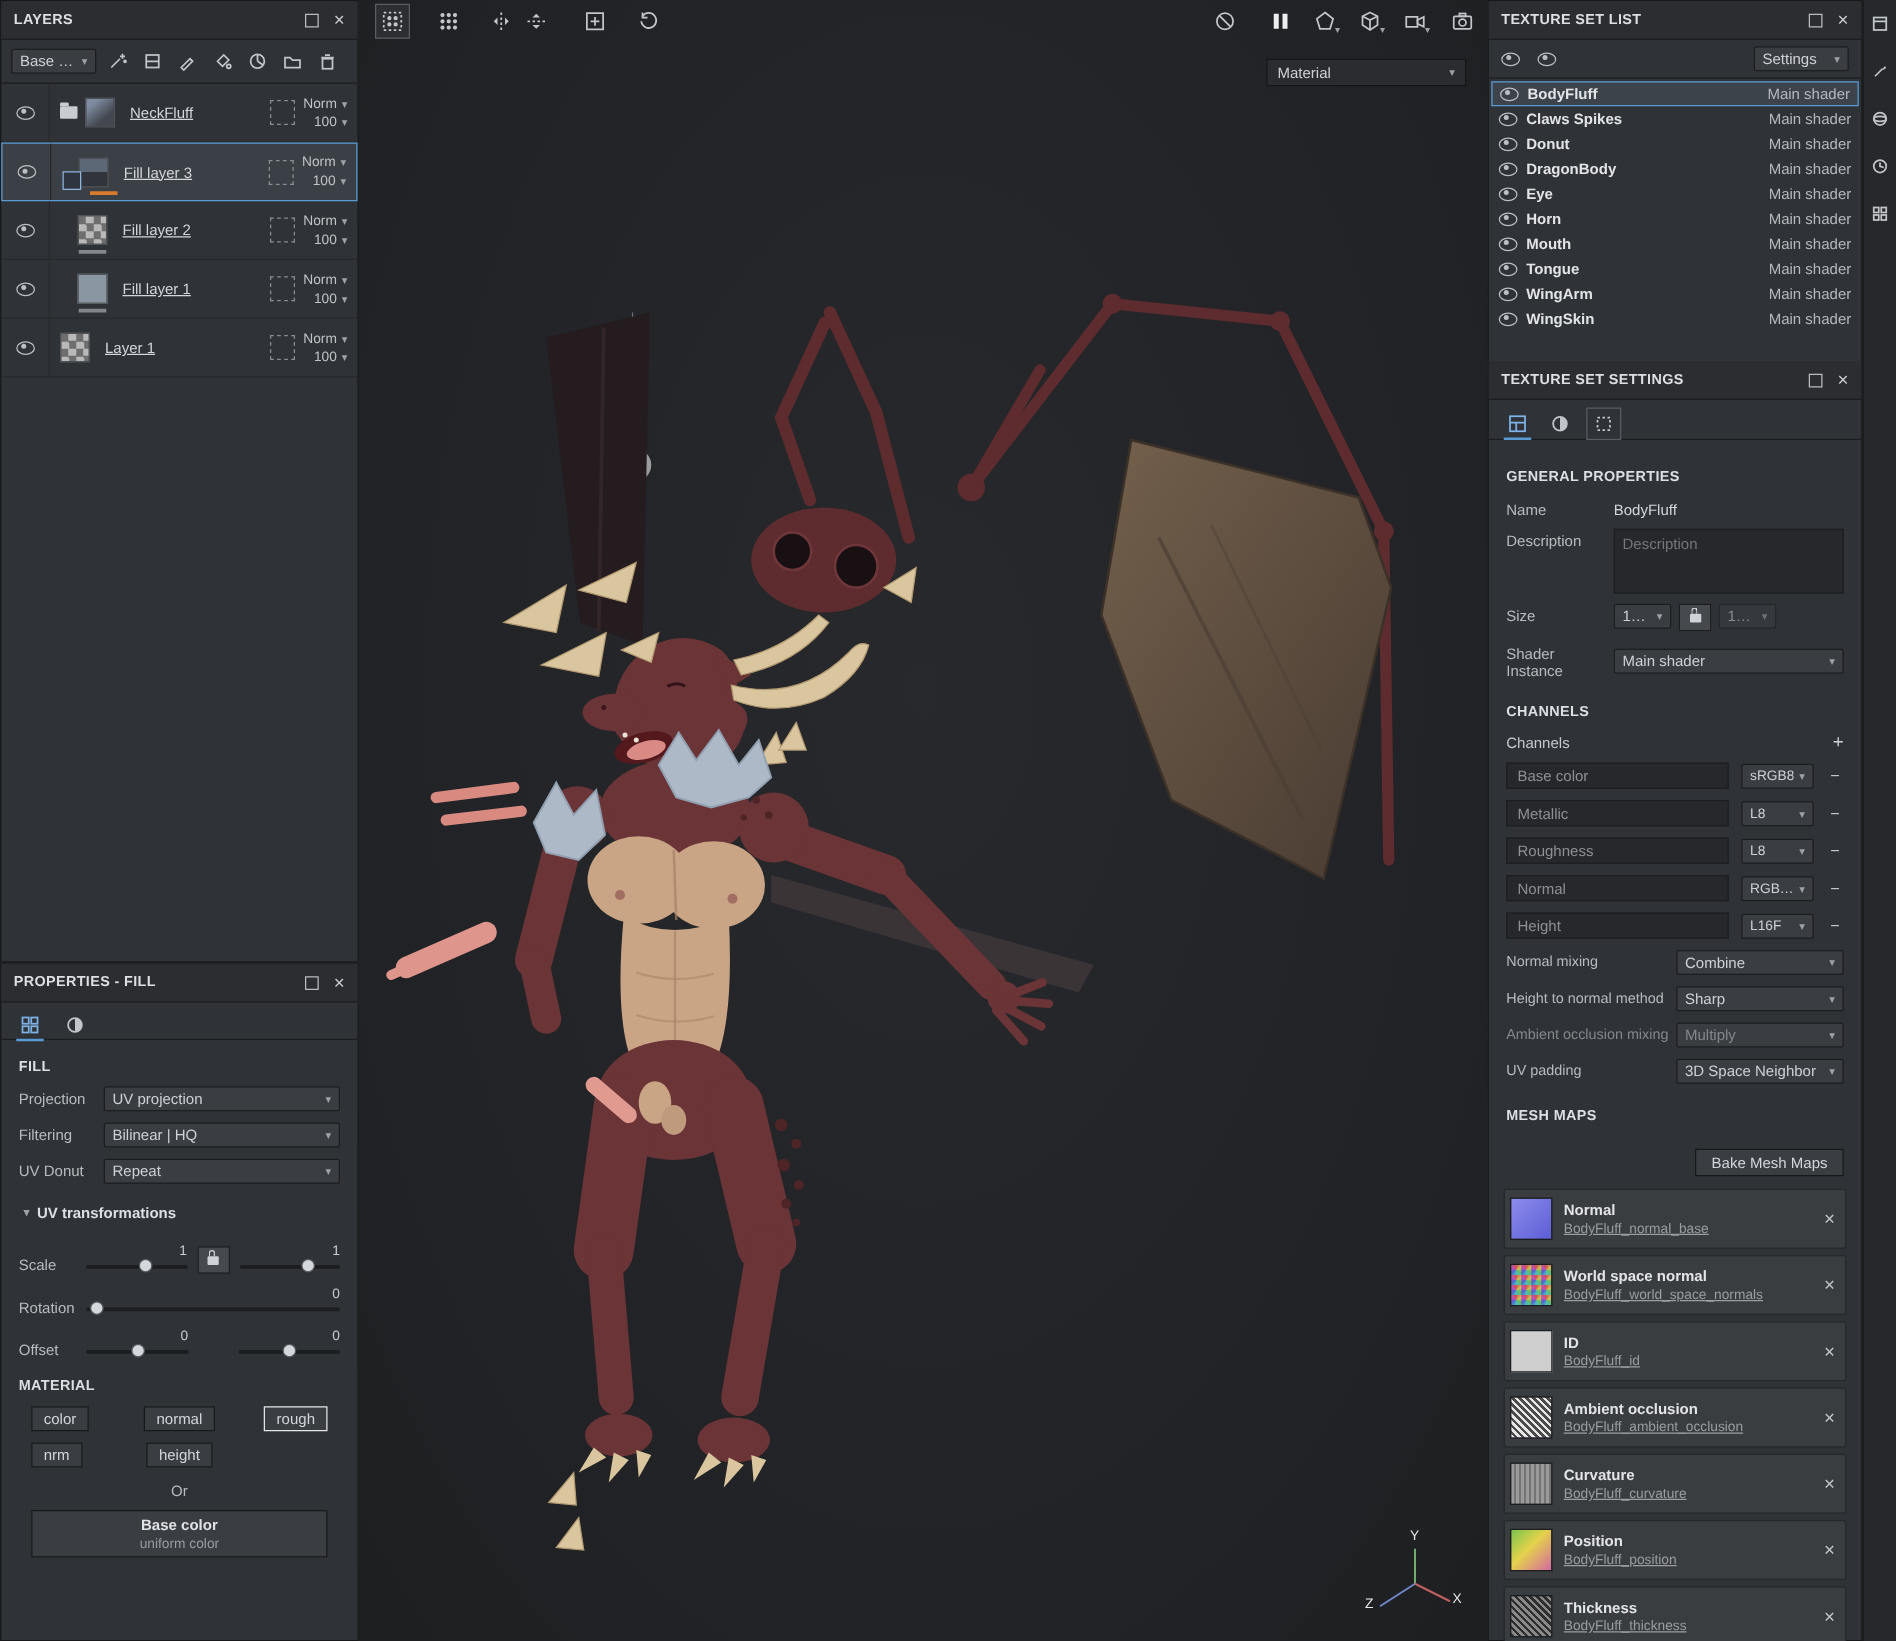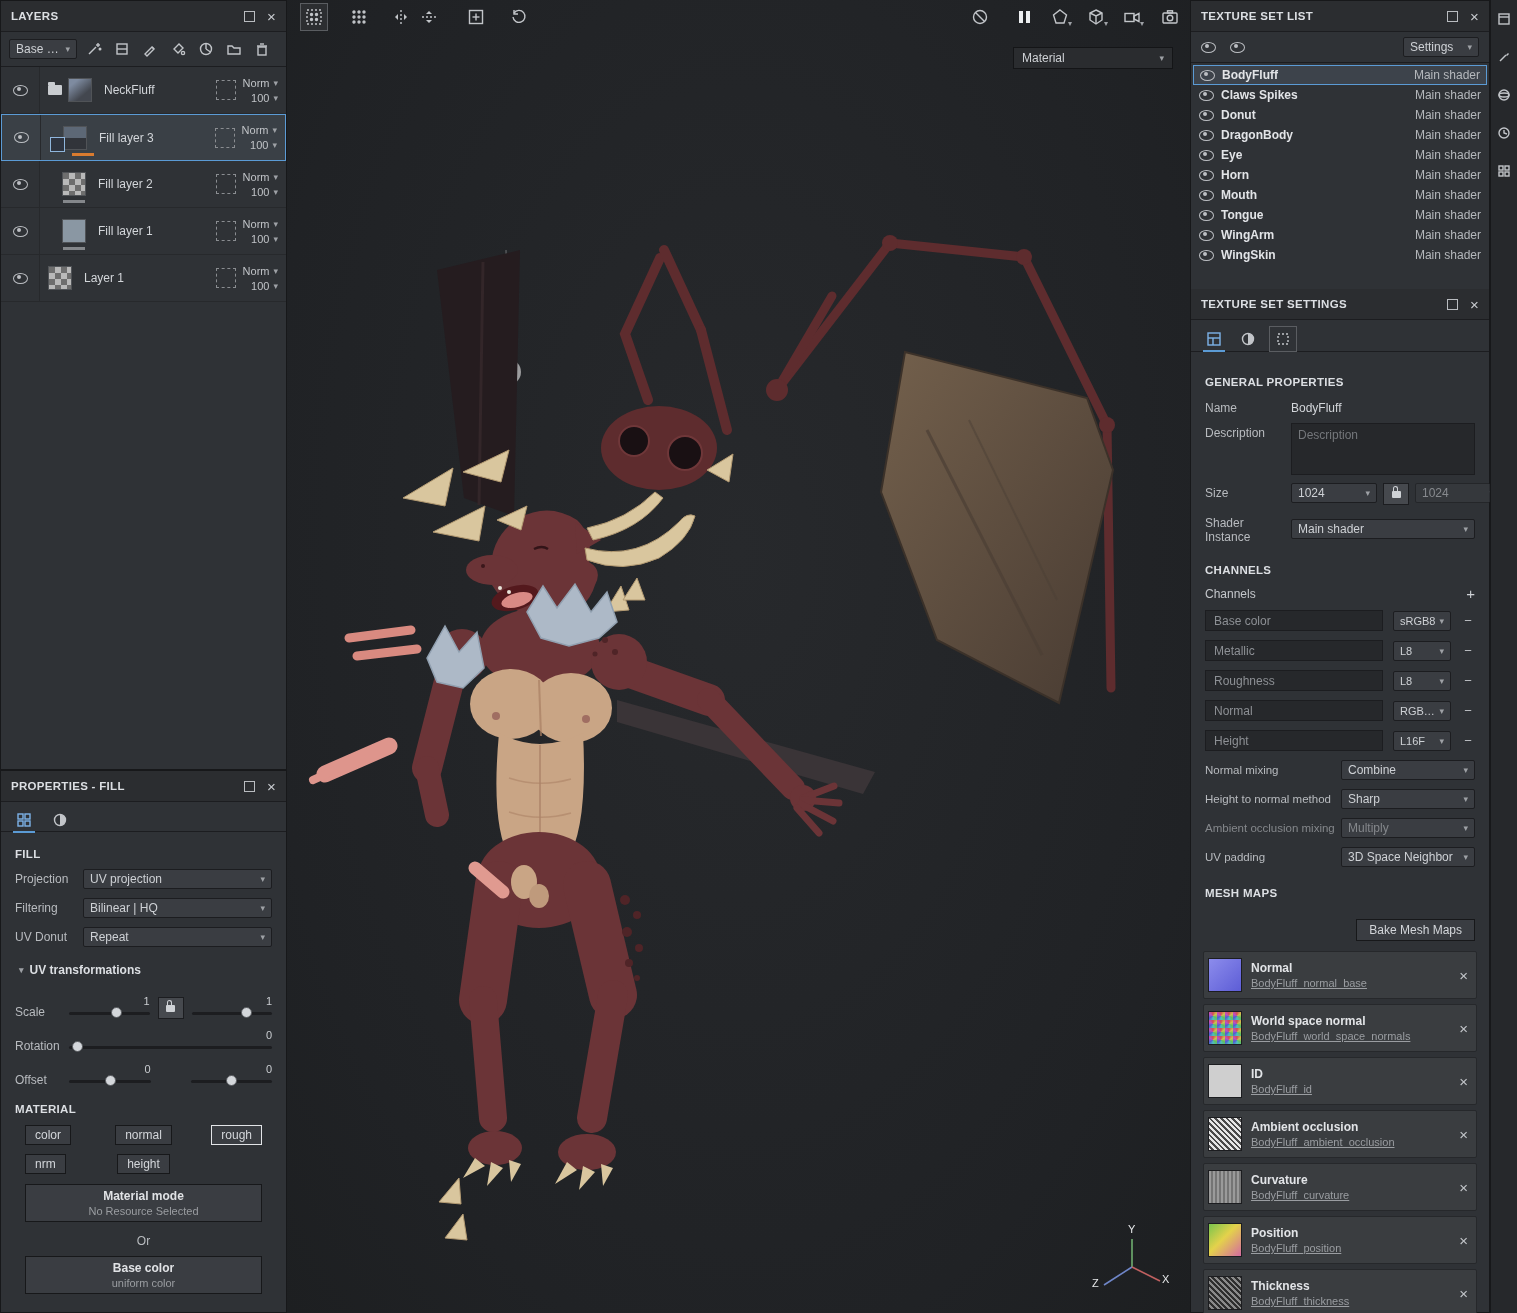--- a/index.html
+++ b/index.html
@@ -28,21 +28,21 @@
   .layer-row.selected{border:1px solid #5b9bd5;background:#3a4046;}
   .eye-col{width:38px;height:100%;display:flex;align-items:center;justify-content:center;border-right:1px solid #27292c;flex:none;}
   .thumb{width:24px;height:24px;flex:none;margin-left:8px;border:1px solid #505357;box-sizing:border-box;position:relative;}
   .checker{background:conic-gradient(#b9b9b9 0 25%,#6e6e6e 0 50%,#b9b9b9 0 75%,#6e6e6e 0);background-size:12px 12px;}
   .fluff-thumb{background:linear-gradient(140deg,#7e8ba0 20%,#43474f 70%);}
   .gray-thumb{background:#8a97a3;}
   .fill3-thumb{background:linear-gradient(180deg,#5d6876 50%,#31343a 50%);}
   .subthumb{position:absolute;left:-14px;bottom:-3px;width:13px;height:13px;background:#2e3440;border:1px solid #8fb6dd;}
   .thumb-bar{position:absolute;left:58px;bottom:4px;width:22px;height:3px;background:#84878b;}
   .layer-row.selected .thumb-bar{background:#d97b2f;left:70px;}
-  .layer-name{margin-left:12px;color:#d3d6da;}
+  .layer-name{margin-left:12px;color:#d3d6da;text-decoration:underline;}
   .row-right{margin-left:auto;display:flex;align-items:center;gap:7px;padding-right:8px;}
   .mask-thumb{width:18px;height:18px;border:1px dashed #8a8d91;flex:none;}
   .blend-col{display:flex;flex-direction:column;align-items:flex-end;gap:3px;font-size:11px;color:#c0c3c7;}
   .blend-col .line{display:flex;align-items:center;}
   .folder-ic{width:14px;height:10px;background:#c9ccd0;border-radius:1px;position:relative;display:inline-block;flex:none;}
   .folder-ic::before{content:"";position:absolute;top:-3px;left:0;width:7px;height:3px;background:#c9ccd0;border-radius:1px 1px 0 0;}
 
   
   .props-panel{left:0;top:770px;width:287px;height:543px;}
   .props-tabs{display:flex;align-items:center;gap:10px;padding:6px 10px 0 10px;border-bottom:1px solid #1c1d20;height:30px;box-sizing:border-box;}
@@ -100,21 +100,21 @@
   .gap-strip{height:22px;}
   .tss-tabs{display:flex;align-items:center;gap:8px;padding:6px 10px 0 10px;height:32px;box-sizing:border-box;border-bottom:1px solid #1c1d20;}
   .rp-form{padding:4px 0;}
   .rp-sect{font-weight:bold;color:#dcdfe3;font-size:11.5px;margin:20px 14px 10px 14px;letter-spacing:.3px;}
   .form-row{display:flex;align-items:flex-start;margin:8px 14px;gap:6px;}
   .form-row label{width:80px;flex:none;color:#b8bbbf;padding-top:3px;}
   .form-row .val{padding-top:3px;color:#d3d6da;}
   .desc-ta{flex:1;height:52px;background:#26282b;border:1px solid #1c1d20;color:#c5c8cc;resize:none;
       font-family:"Liberation Sans",sans-serif;font-size:12px;padding:4px 6px;box-sizing:border-box;}
   .desc-ta::placeholder{color:#6f7control;color:#74777b;}
-  .size-dd{width:86px;flex:none;}
+  .size-dd{width:46px;flex:none;}
   .disabled-dd{opacity:.55;}
   .chan-head{display:flex;align-items:center;margin:10px 14px 4px 14px;}
   .chan-head .plus{margin-left:auto;font-size:15px;color:#ced1d5;line-height:1;}
   .chan-row{display:flex;align-items:center;gap:10px;margin:9px 14px;}
   .chan-name{flex:1;height:21px;background:#26282b;border:1px solid #1c1d20;color:#8d9095;
       display:flex;align-items:center;padding:0 8px;box-sizing:border-box;}
   .chan-fmt{width:58px;flex:none;font-size:11px;}
   .minus{color:#c2c5c9;font-size:13px;width:14px;text-align:center;flex:none;}
   .mix-row{display:flex;align-items:center;margin:9px 14px;gap:6px;}
   .mix-row label{flex:1;color:#b8bbbf;font-size:11.5px;}
@@ -419,24 +419,20 @@
 
     <div class="sect-title">MATERIAL</div>
     <div class="mat-grid">
       <button class="mat-btn">color</button>
       <button class="mat-btn c2">normal</button>
       <button class="mat-btn c3 active">rough</button>
       <button class="mat-btn">nrm</button>
       <button class="mat-btn c2">height</button>
     </div>
 
-    <div class="big-btn">
-      <div class="t">Material mode</div>
-      <div class="s">No Resource Selected</div>
-    </div>
     <div class="or-line">Or</div>
     <div class="big-btn">
       <div class="t">Base color</div>
       <div class="s">uniform color</div>
     </div>
   </section>
 
   <section class="viewport">
     <div class="vp-tools">
       <span class="vp-icon active" style="left:13px;">

